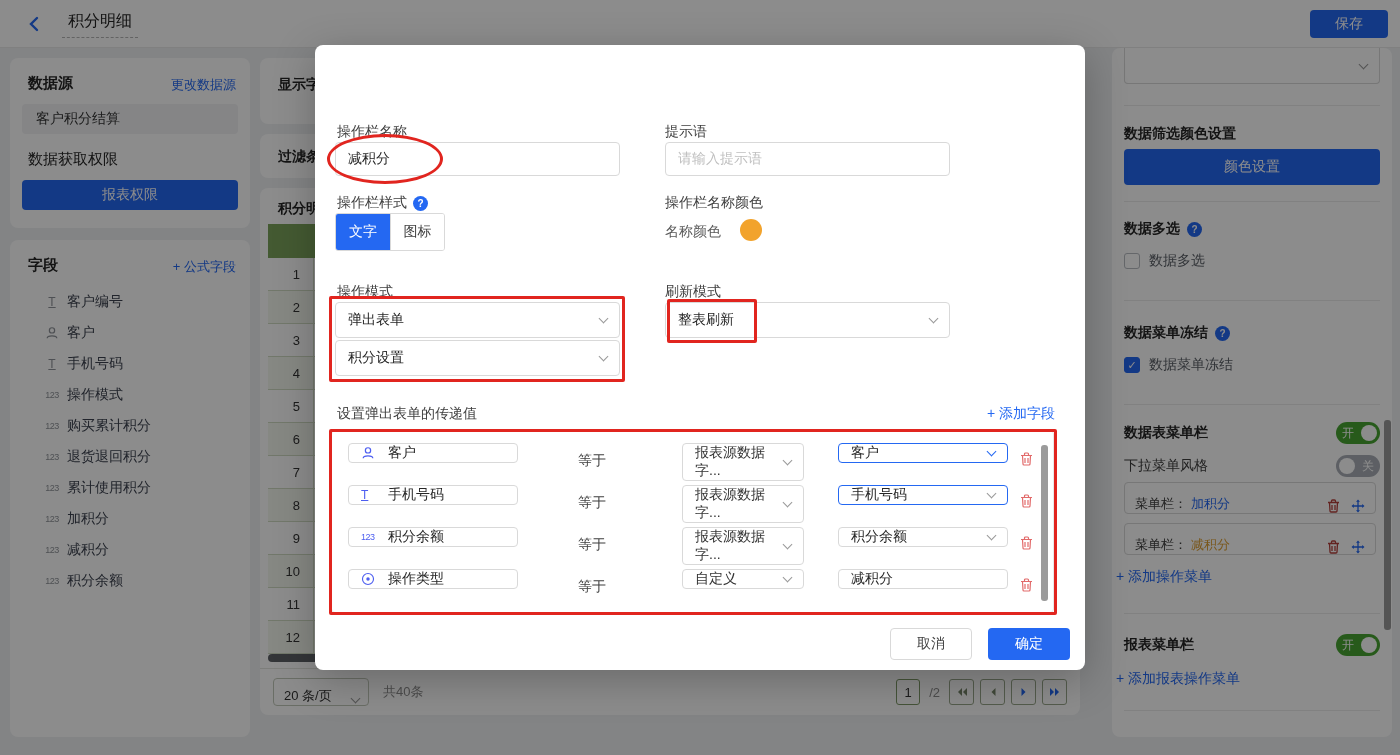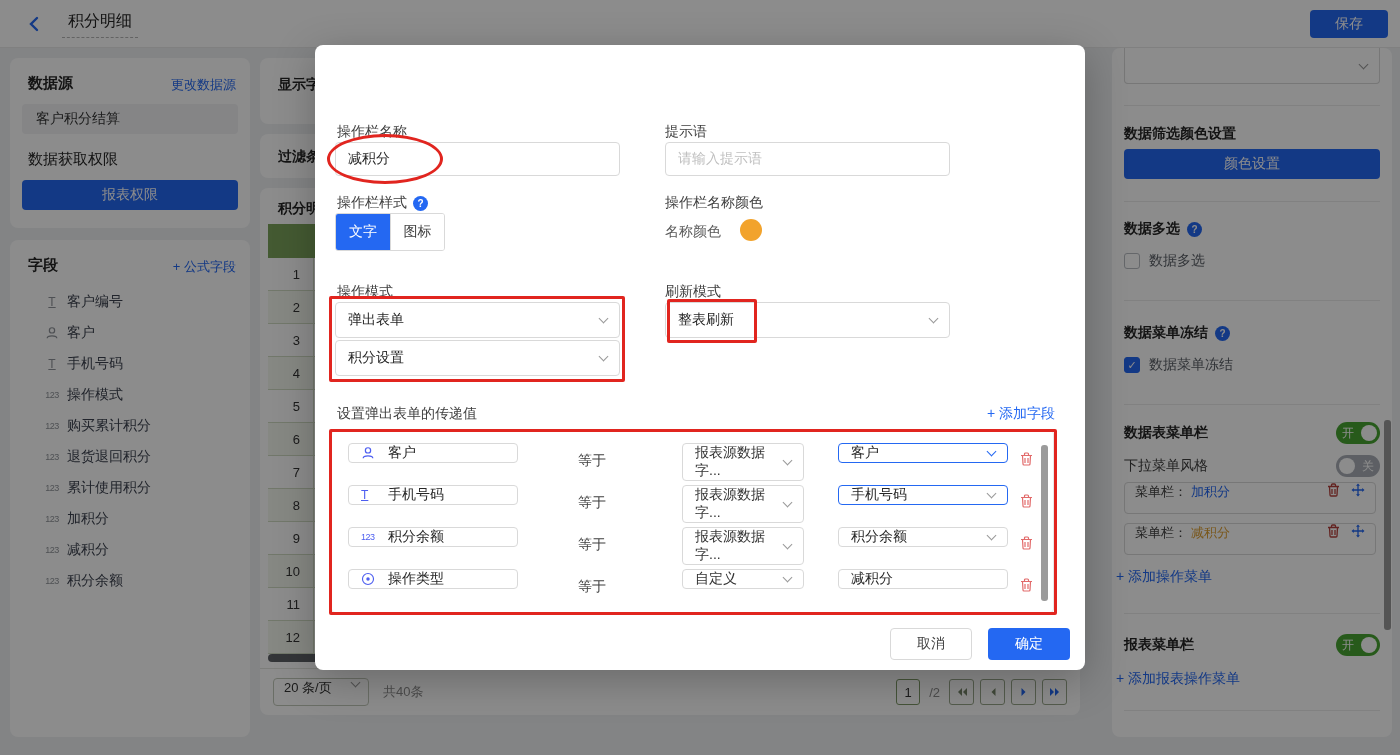--- a/index.html
+++ b/index.html
@@ -33,45 +33,45 @@
 #card-show .card-head{top:18px;font-size:14px}
 #card-filter .card-head{top:14px;font-size:14px}
 #card-table .card-head{top:12px;font-size:14px}
 .tbl-head{position:absolute;left:8px;top:36px;width:804px;height:34px;background:#7ca45c}
 .tbl-rows{position:absolute;left:8px;top:70px;width:804px}
 .trow{height:33px;border-bottom:1px solid #cfdac3;display:flex;background:#fff}
 .trow:nth-child(even){background:#f4f7ef}
 .tnum{width:46px;border-right:1px solid #cfdac3;display:flex;align-items:center;justify-content:flex-end;padding-right:13px;font-size:13px;color:#333}
 .hscroll{position:absolute;left:8px;top:466px;width:74px;height:8px;border-radius:4px;background:#5e6266;cursor:pointer}
 .tfoot{position:absolute;left:0;top:480px;width:820px;height:47px;border-top:1px solid #e3e5e0;display:flex;align-items:center;padding:0 13px}
-.psize{width:96px;height:28px;border:1px solid #c2c8ba;border-radius:4px;display:flex;align-items:flex-start;padding:0 9px 0 10px;font-size:13px;color:#333;cursor:pointer;background:#fff}
+.psize{width:96px;height:28px;border:1px solid #c2c8ba;border-radius:4px;display:flex;align-items:flex-end;padding:0 9px 0 10px;font-size:13px;color:#333;cursor:pointer;background:#fff}
 .total{margin-left:14px;font-size:13px;color:#8c8c8c}
 .pager{margin-left:auto;display:flex;align-items:center;gap:6px}
 .pnum{width:24px;height:26px;border:1px solid #7f9a68;border-radius:3px;display:flex;align-items:center;justify-content:center;font-size:13px;color:#333;background:#fff}
 .pslash{font-size:13px;color:#8c8c8c;margin:0 3px}
 .pbtn{width:25px;height:26px;border:1px solid #9aa88d;border-radius:3px;display:flex;align-items:center;justify-content:center;background:#fff;cursor:pointer}
 
 #panel-right{left:1112px;top:48px;width:280px;height:689px}
 .rp-dd{position:absolute;left:12px;top:0;width:256px;height:36px;border:1px solid #d9d9d9;border-top:none;border-radius:0 0 4px 4px;display:flex;align-items:center;padding:0 12px;cursor:pointer;font-size:14px;color:#333}
 .divider{position:absolute;left:12px;width:256px;height:1px;background:#ececec}
 .rp-title{position:absolute;left:12px;font-size:14px;font-weight:bold;color:#262626;display:flex;align-items:center;gap:7px}
-#color-btn{position:absolute;left:12px;top:101px;width:256px;height:30px}
+#color-btn{position:absolute;left:12px;top:101px;width:256px;height:36px}
 .qicon{width:15px;height:15px;border-radius:50%;background:#2468f2;color:#fff;font-size:10px;font-weight:bold;display:inline-flex;align-items:center;justify-content:center;flex:none}
 .cbrow{position:absolute;left:12px;display:flex;align-items:center;gap:9px;font-size:14px;color:#5a5f66;cursor:pointer}
 .cbox{width:16px;height:16px;border:1px solid #b8bcc2;border-radius:3px;background:#fff;display:flex;align-items:center;justify-content:center;font-size:11px;color:#fff}
 .cbox.checked{background:#2468f2;border-color:#2468f2}
 .rowflex{position:absolute;left:12px;width:256px;display:flex;align-items:center;justify-content:space-between}
 .rowflex .rt{font-size:14px;font-weight:bold;color:#262626}
 .rowflex .rt2{font-size:14px;color:#404040}
 .toggle{width:44px;height:22px;border-radius:11px;display:flex;align-items:center;justify-content:space-between;padding:0 3px;font-size:12px;color:#fff;cursor:pointer}
 .toggle.on{background:#48a532}
 .toggle.off{background:#a9aeb6;flex-direction:row-reverse}
 .knob{width:16px;height:16px;border-radius:50%;background:#fff;flex:none}
 .tlabel{padding:0 3px}
-.menu-box{position:absolute;left:12px;width:252px;height:32px;border:1px solid #d9d9d9;border-radius:4px;display:flex;align-items:flex-start;padding:0 10px;font-size:13px;background:#fff}
+.menu-box{position:absolute;left:12px;width:252px;height:32px;border:1px solid #d9d9d9;border-radius:4px;display:flex;align-items:flex-end;padding:0 10px;font-size:13px;background:#fff}
 .menu-prefix{color:#404040}
 .mname-blue{color:#2468f2;margin-left:4px}
 .mname-orange{color:#dd9f33;margin-left:4px}
 .mb-icons{margin-left:auto;display:flex;gap:11px;align-items:center}
 .add-link{position:absolute;left:4px;font-size:14px;color:#2468f2;cursor:pointer}
 .vscroll{position:absolute;right:1px;top:372px;width:7px;height:210px;background:#999;border-radius:3px;cursor:pointer}
 
 .dim{position:absolute;inset:0;background:rgba(0,0,0,.45);z-index:50}
 #modal{position:absolute;left:315px;top:45px;width:770px;height:625px;background:#fff;border-radius:8px;z-index:100;box-shadow:0 10px 40px rgba(0,0,0,.25)}
 .m-head{position:absolute;left:0;top:0;width:100%;height:56px;border-bottom:1px solid #efefef}

